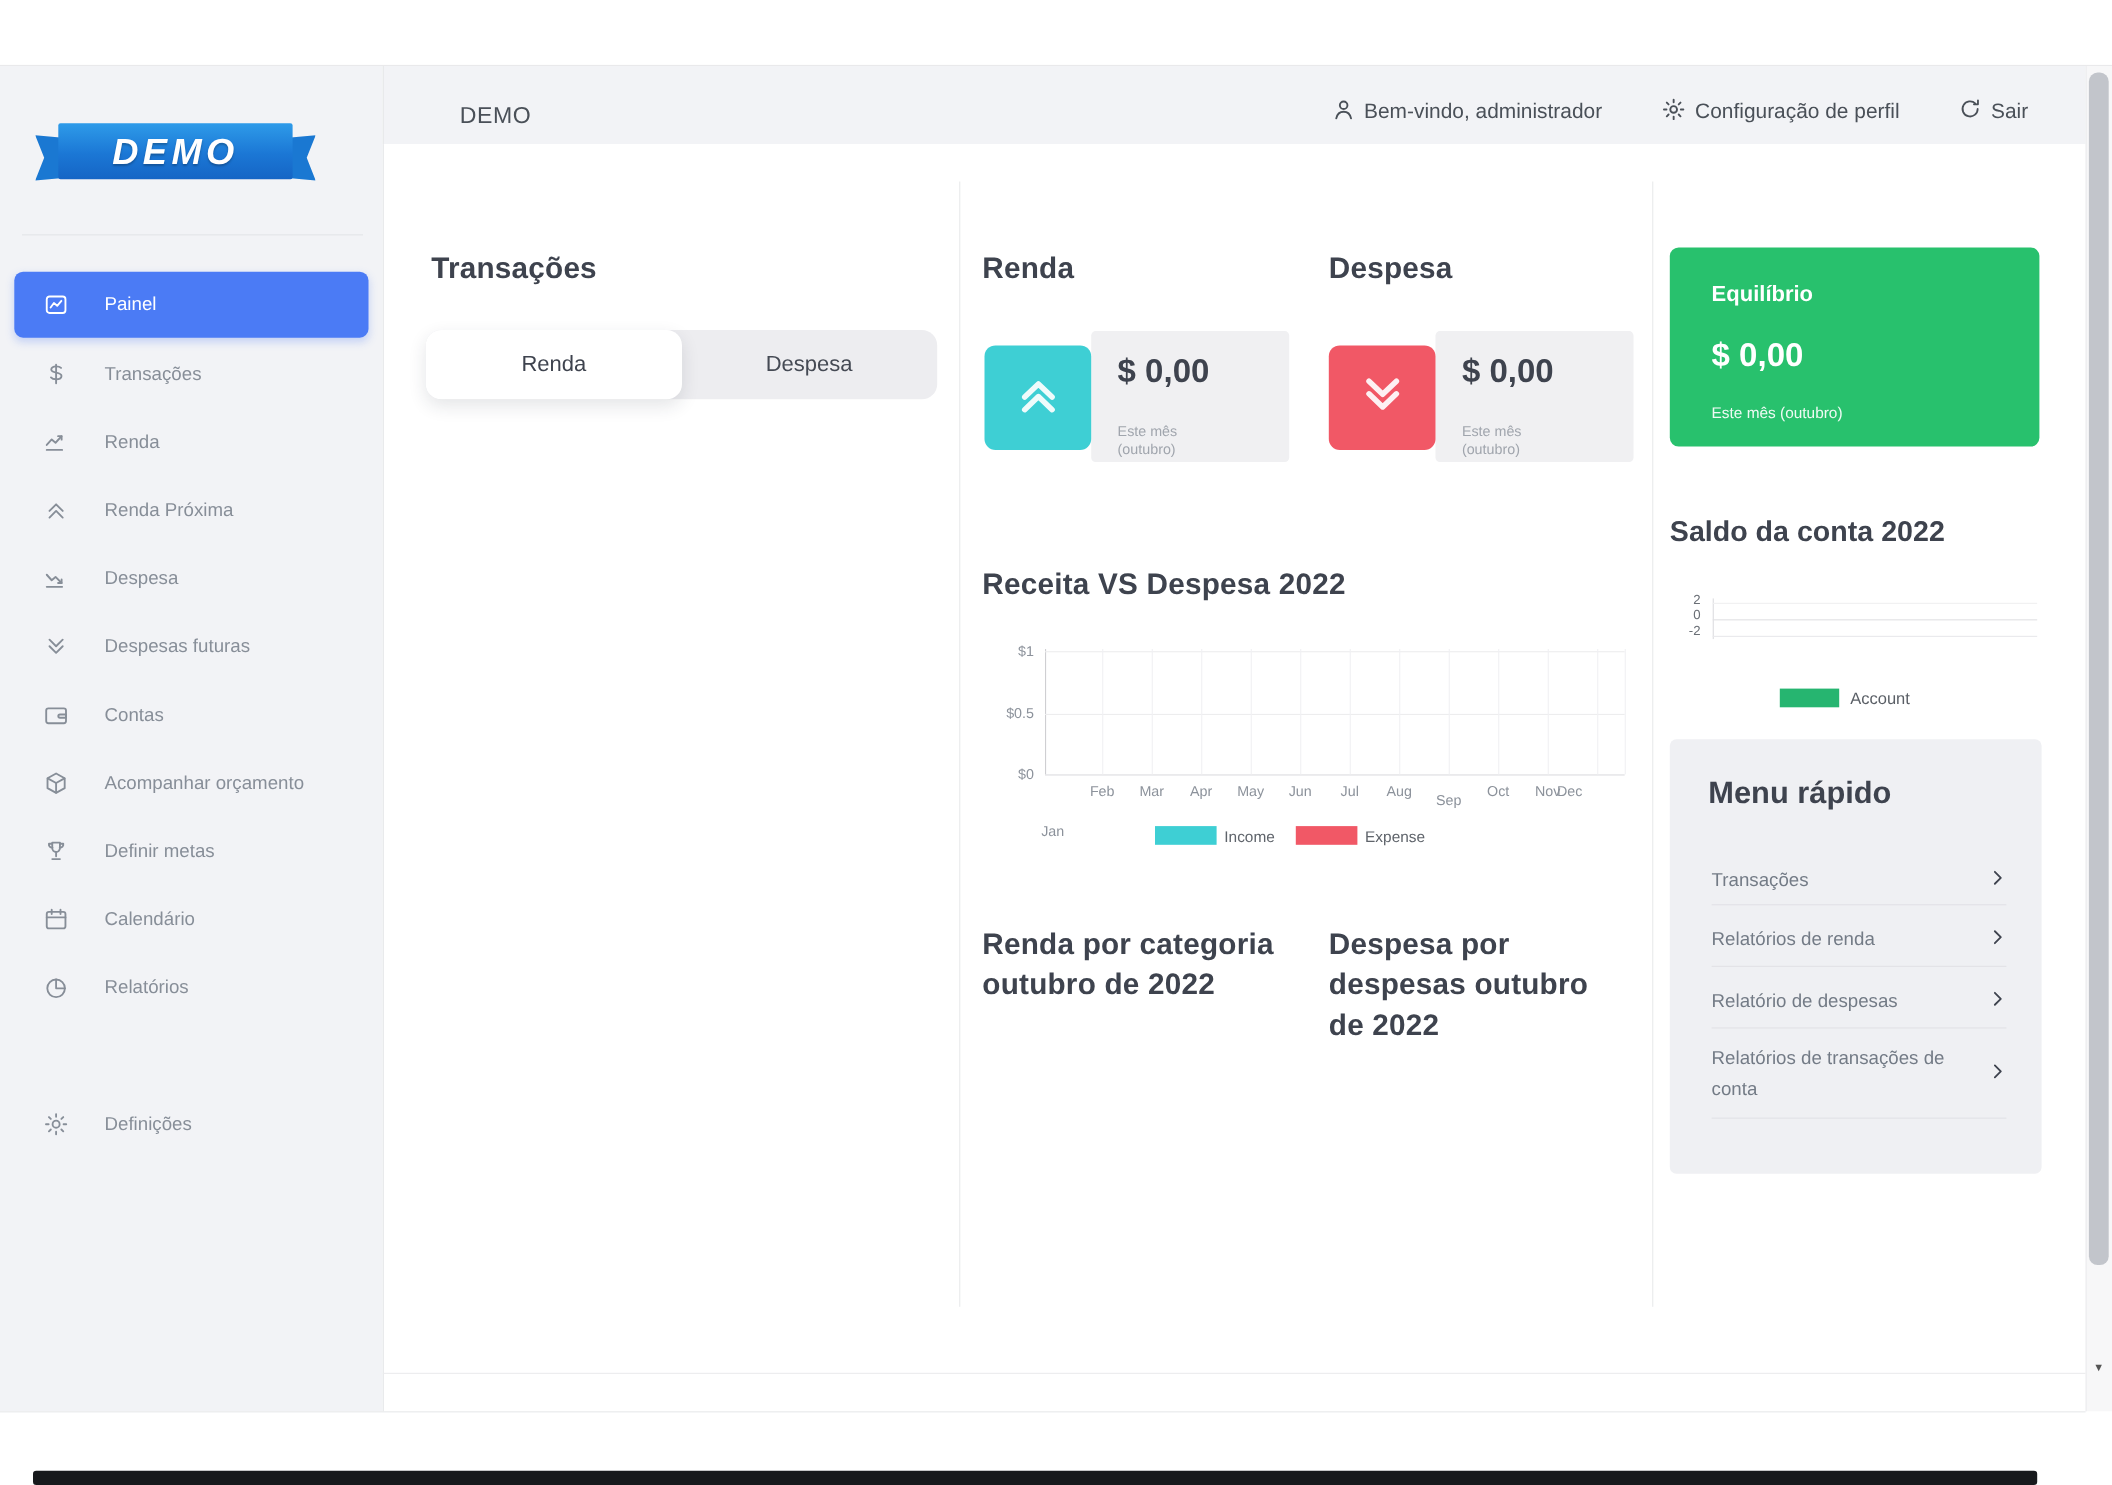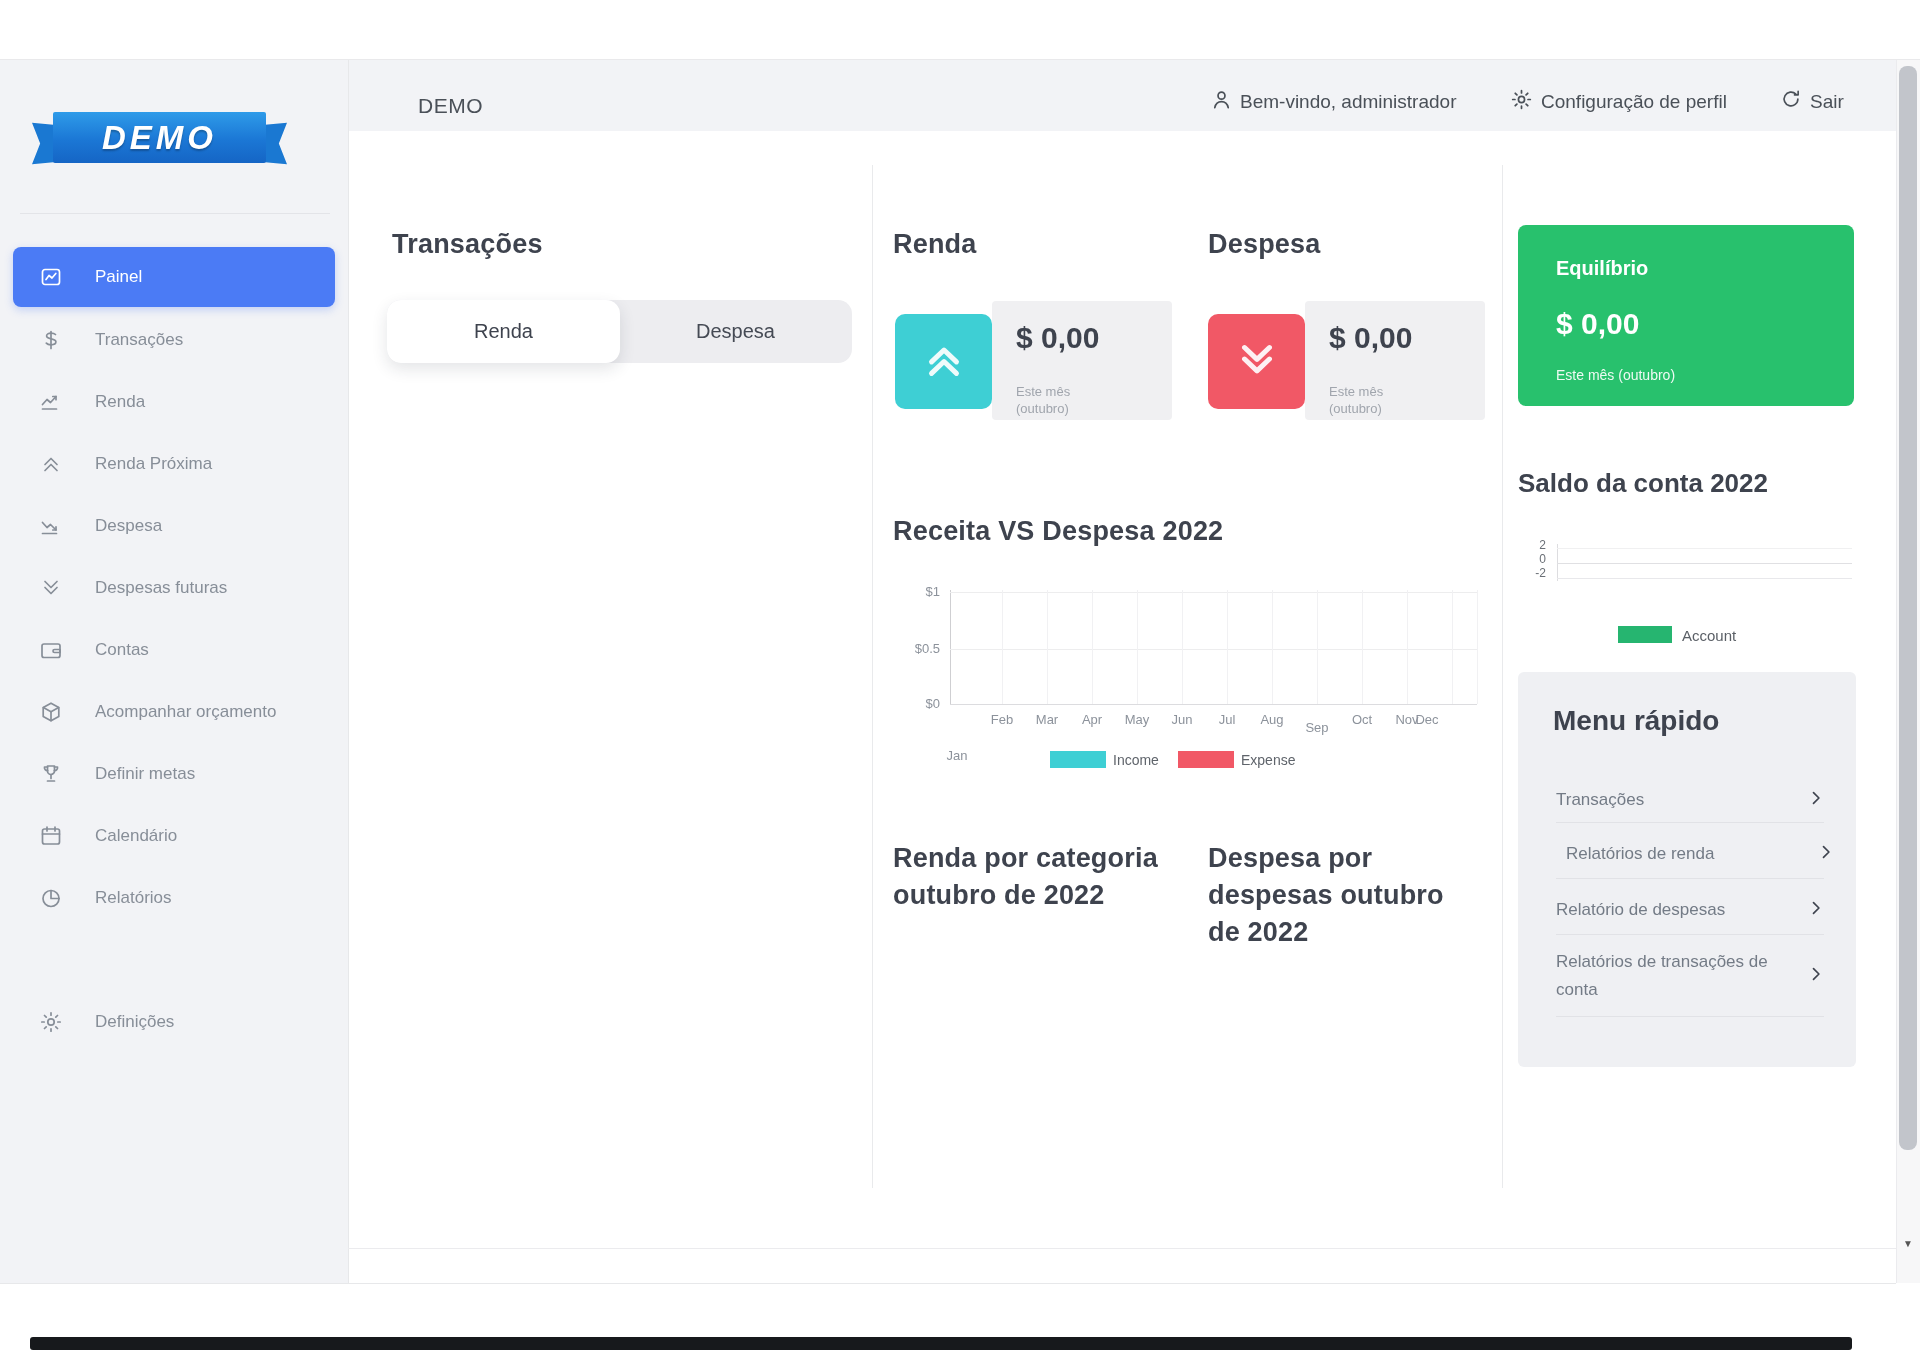--- a/index.html
+++ b/index.html
@@ -331,21 +331,21 @@
     <div style="position:absolute;left:35px;top:33px;font-size:28px;font-weight:600;color:#3e434e;">Menu rápido</div>
 
     <div class="qrow" style="position:absolute;left:38px;top:108px;width:270px;height:40px;">
       <span class="qlbl">Transações</span>
       <span><svg width="20" height="20" viewBox="0 0 24 24">
             <polyline points="9 5.5 15.5 12 9 18.5"></polyline>
           </svg></span>
     </div>
     <div class="abs qdiv" style="left:38px;top:150px;"></div>
 
-    <div class="qrow" style="position:absolute;left:48px;top:162px;width:270px;height:40px;">
+    <div class="qrow" style="position:absolute;left:38px;top:162px;width:270px;height:40px;">
       <span class="qlbl">Relatórios de renda</span>
       <span><svg width="20" height="20" viewBox="0 0 24 24">
             <polyline points="9 5.5 15.5 12 9 18.5"></polyline>
           </svg></span>
     </div>
     <div class="abs qdiv" style="left:38px;top:206px;"></div>
 
     <div class="qrow" style="position:absolute;left:38px;top:218px;width:270px;height:40px;">
       <span class="qlbl">Relatório de despesas</span>
       <span><svg width="20" height="20" viewBox="0 0 24 24">

